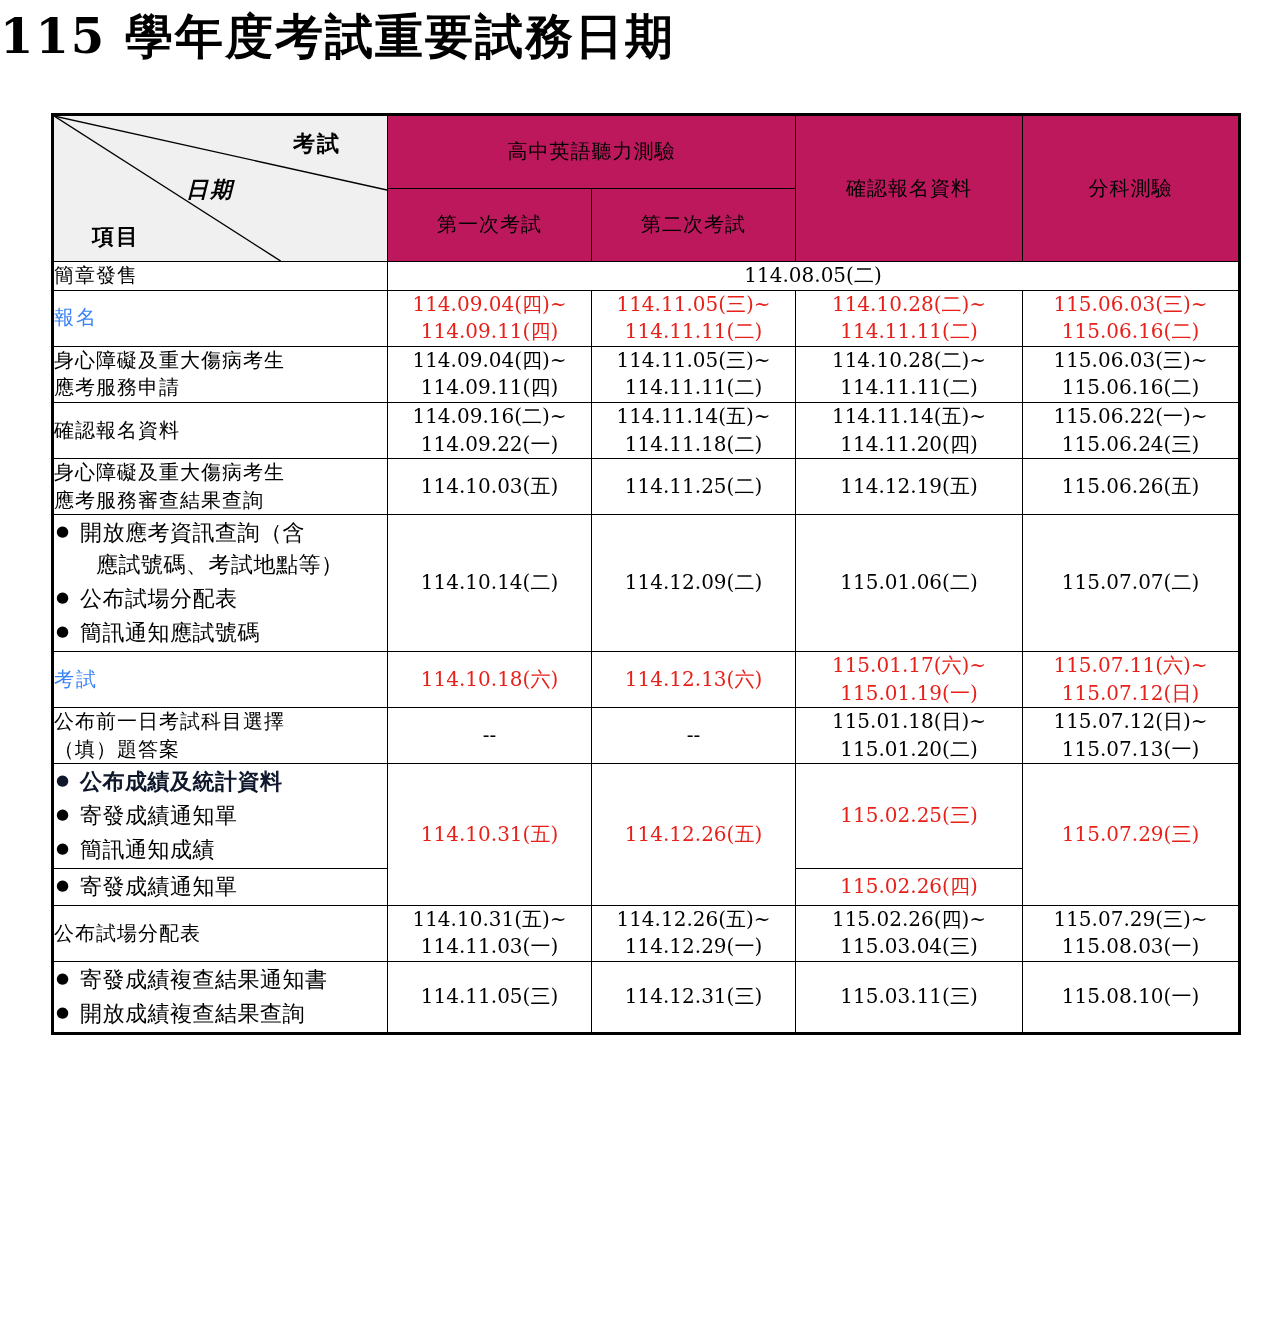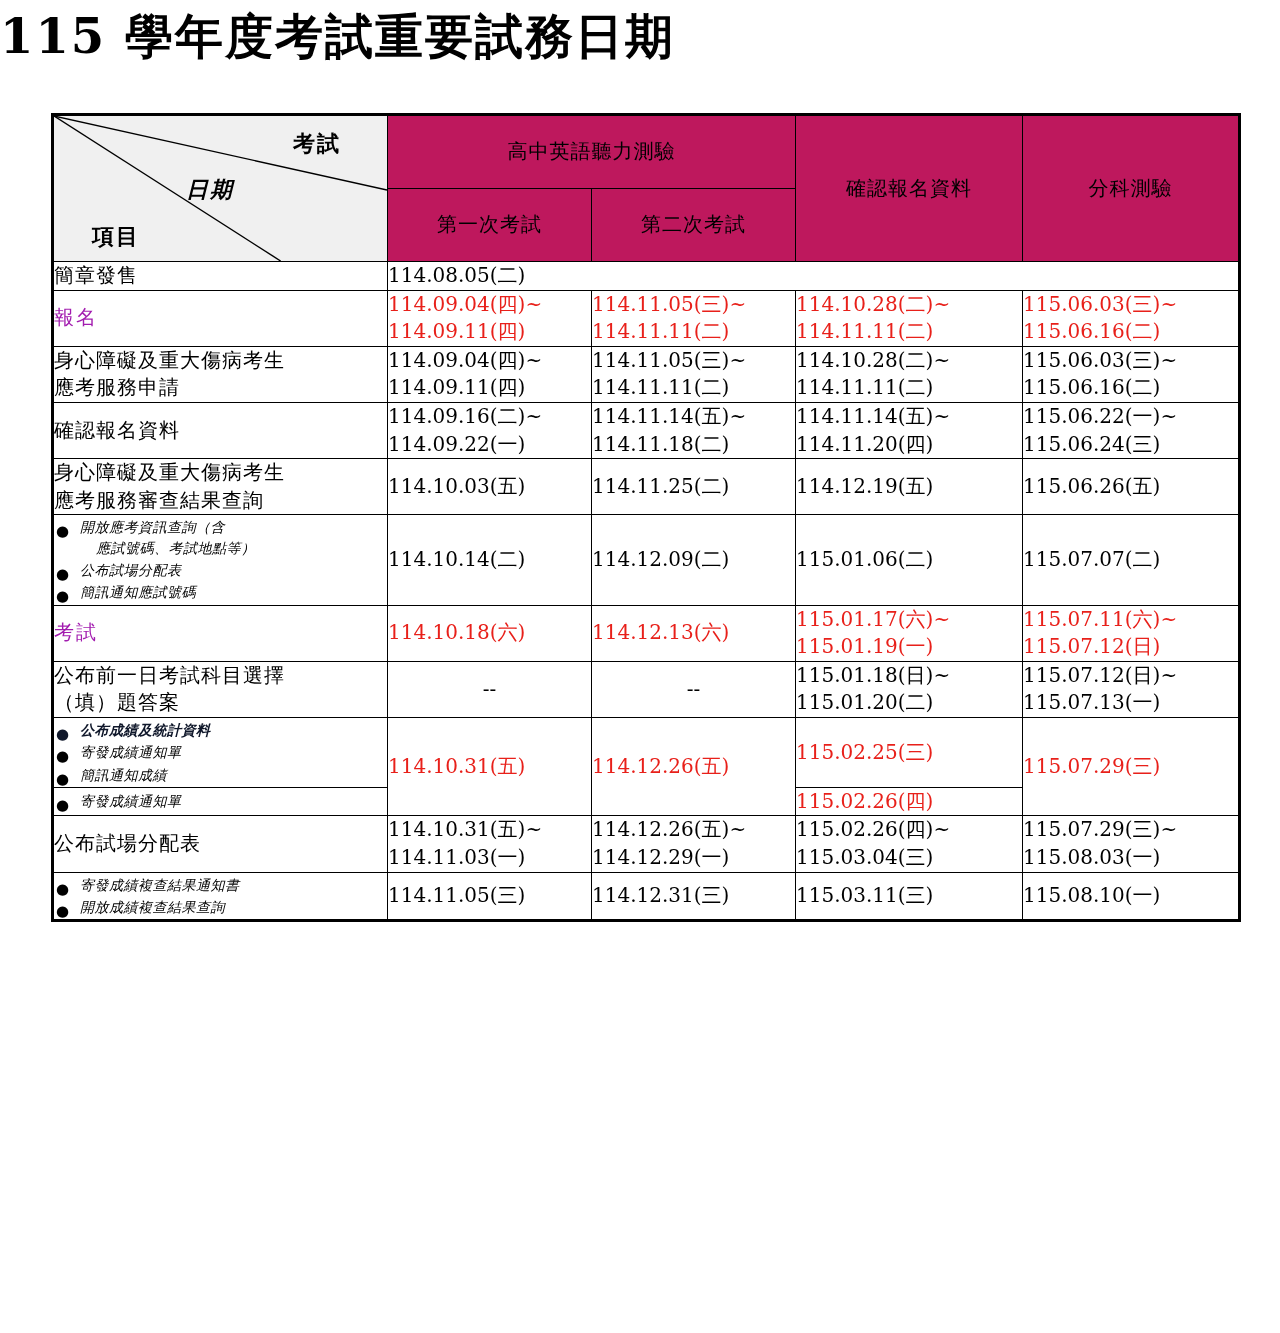--- a/index.html
+++ b/index.html
@@ -100,49 +100,49 @@
 
   .rowlabel {
     padding: 10px 8px 10px 12px;
     font-size: 21px;
     letter-spacing: 1px;
     text-align: left;
     line-height: 1.42;
   }
 
   .datecell {
+    text-align: center;
     font-size: 21px;
     padding: 10px 4px;
     line-height: 1.48;
     white-space: nowrap;
   }
 
   .red {
     color: #e8201a;
     font-weight: 700;
   }
   .redlabel {
-    color: #a21caf;
+    color: #3b82f6;
     font-weight: 700;
     letter-spacing: 2px;
   }
 
   .bullets {
     margin: 0;
     padding: 0;
     list-style: none;
   }
   .bullets li {
     position: relative;
     padding-left: 26px;
     margin: 2px 0;
     line-height: 1.45;
-    font-size: 14px;
+    font-size: 22px;
     letter-spacing: 0.5px;
-    font-style: italic;
   }
   .bullets li::before {
     content: "\25CF";
     position: absolute;
     left: 2px;
     top: 0;
     font-size: 15px;
     line-height: 1.95;
   }
   .bullets li.red-item { color: #0f172a; font-weight: 700; }

